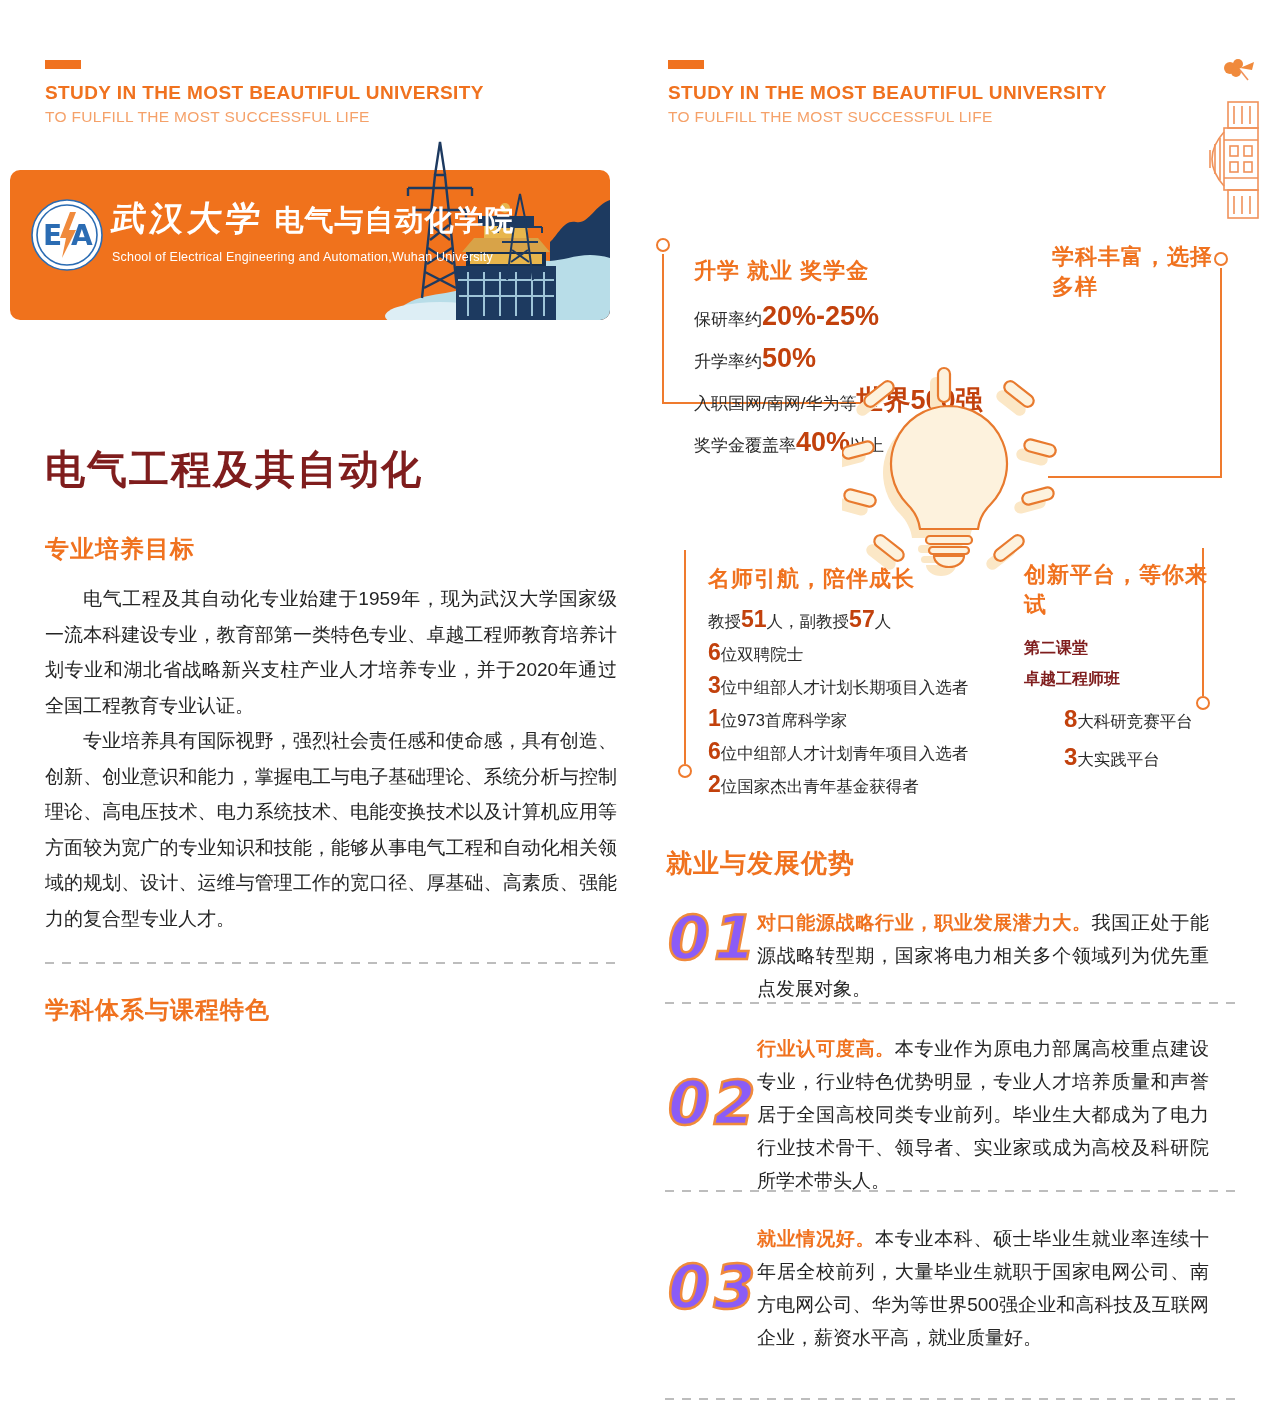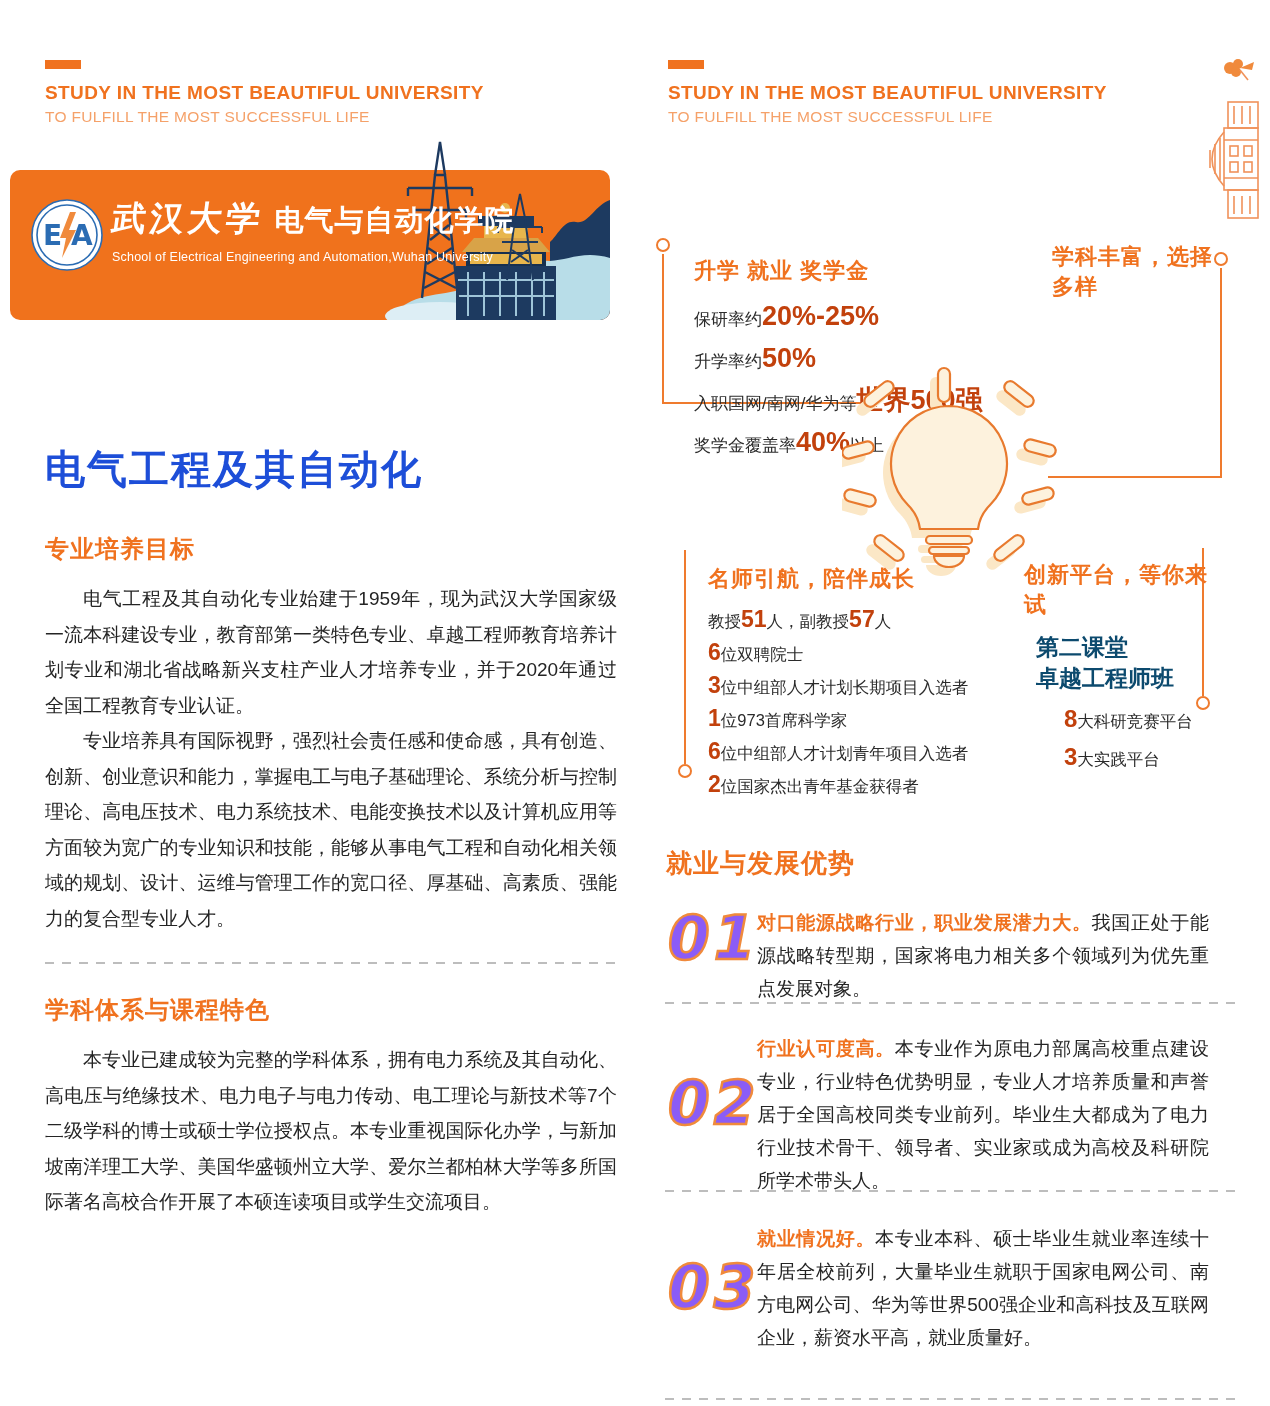--- a/index.html
+++ b/index.html
@@ -20,21 +20,21 @@
   .banner .titles { position:absolute; left:102px; top:26px; width:420px; color:#fff; }
   .banner .uni { font-family:"DejaVu Serif","Liberation Serif",serif; font-size:34px; font-weight:700; transform:skewX(-8deg); display:inline-block; letter-spacing:4px; }
   .banner .school { font-size:29px; font-weight:900; letter-spacing:1px; display:inline-block; margin-left:6px; }
   .banner .en { font-size:12.5px; margin-top:8px; letter-spacing:.2px; }
 
   
   .corner-art { position:absolute; left:1196px; top:54px; }
 
   
   .left-col { position:absolute; left:45px; top:442px; width:572px; }
-  .main-title { font-size:40px; font-weight:900; color:#1d4ed8; letter-spacing:2px; margin-bottom:36px; }
+  .main-title { font-size:40px; font-weight:900; color:#7f1d1d; letter-spacing:2px; margin-bottom:36px; }
   .sec-head { font-size:24px; font-weight:900; color:#f0721f; letter-spacing:1px; margin-bottom:16px; }
   .para { font-size:19px; line-height:35.5px; text-align:justify; text-indent:2em; color:#242424; }
   .dash-divider { height:2px; background:repeating-linear-gradient(90deg,#bdbdbd 0 9px,transparent 9px 17px); }
   .left-col .dash-divider { margin:26px 0 30px 0; }
 
   
   .node { position:absolute; width:14px; height:14px; border:2px solid #ef7b2e; border-radius:50%; background:#fff; }
   .v-line { position:absolute; width:2px; background:#ef7b2e; }
   .h-line { position:absolute; height:2px; background:#ef7b2e; }
 
@@ -53,21 +53,21 @@
   .dis .stat-line { font-size:17px; line-height:33px; margin-bottom:5px; }
   .dis .seg-em { font-size:26px; }
 
   .fac { position:absolute; left:708px; top:564px; width:340px; }
   .fac .stat-head { margin-bottom:10px; }
   .fac .stat-line { font-size:16.5px; line-height:31px; margin-bottom:0; }
   .fac .seg-em { font-size:23px; }
 
   .inn { position:absolute; left:1024px; top:560px; width:190px; }
   .inn .stat-head { margin-bottom:12px; }
-  .inn .bold-line { font-size:23px; font-weight:900; color:#0c4a6e; line-height:31px;margin-left:12px; }
+  .inn .bold-line { font-size:16px; font-weight:900; color:#7f1d1d; line-height:31px; }
   .inn .stat-line { font-size:16.5px; line-height:33px; margin-top:2px; }
   .inn .seg-em { font-size:24px; }
   .inn .inn-items { margin-top:8px;margin-left:40px; }
 
   
   .emp-head { position:absolute; left:666px; top:846px; font-size:26px; font-weight:900; color:#f0721f; letter-spacing:1px; }
   .emp-num { position:absolute; font-family:"DejaVu Sans",sans-serif; font-size:60px; font-weight:800; color:#8b5cf6; -webkit-text-stroke:2.5px #f08a3c; letter-spacing:4px;font-style:italic; }
   .emp-text { position:absolute; width:452px; font-size:19px; line-height:33px; text-align:justify; color:#242424; }
   .emp-lead { color:#f0721f; font-weight:700; }
   .rc-div { position:absolute; left:665px; width:570px; }
@@ -201,21 +201,20 @@
     </div>
   </div>
 
   <div class="left-col">
     <div class="main-title">电气工程及其自动化</div>
     <div class="sec-head">专业培养目标</div>
     <p class="para">电气工程及其自动化专业始建于1959年，现为武汉大学国家级一流本科建设专业，教育部第一类特色专业、卓越工程师教育培养计划专业和湖北省战略新兴支柱产业人才培养专业，并于2020年通过全国工程教育专业认证。</p>
     <p class="para">专业培养具有国际视野，强烈社会责任感和使命感，具有创造、创新、创业意识和能力，掌握电工与电子基础理论、系统分析与控制理论、高电压技术、电力系统技术、电能变换技术以及计算机应用等方面较为宽广的专业知识和技能，能够从事电气工程和自动化相关领域的规划、设计、运维与管理工作的宽口径、厚基础、高素质、强能力的复合型专业人才。</p>
     <div class="dash-divider"></div>
     <div class="sec-head">学科体系与课程特色</div>
-    <p class="para">本专业已建成较为完整的学科体系，拥有电力系统及其自动化、高电压与绝缘技术、电力电子与电力传动、电工理论与新技术等7个二级学科的博士或硕士学位授权点。本专业重视国际化办学，与新加坡南洋理工大学、美国华盛顿州立大学、爱尔兰都柏林大学等多所国际著名高校合作开展了本硕连读项目或学生交流项目。</p>
   </div>
 
   <div class="node" style="left:656px;top:238px;"></div>
   <div class="v-line" style="left:662px;top:254px;height:148px;"></div>
   <div class="h-line" style="left:662px;top:402px;width:206px;"></div>
   <div class="adm">
     <div class="stat-head">升学 就业 奖学金</div>
     <div>
         <div class="stat-line"><span>保研率约</span><span class="seg-em">20%-25%</span></div>
         <div class="stat-line"><span>升学率约</span><span class="seg-em">50%</span></div>

